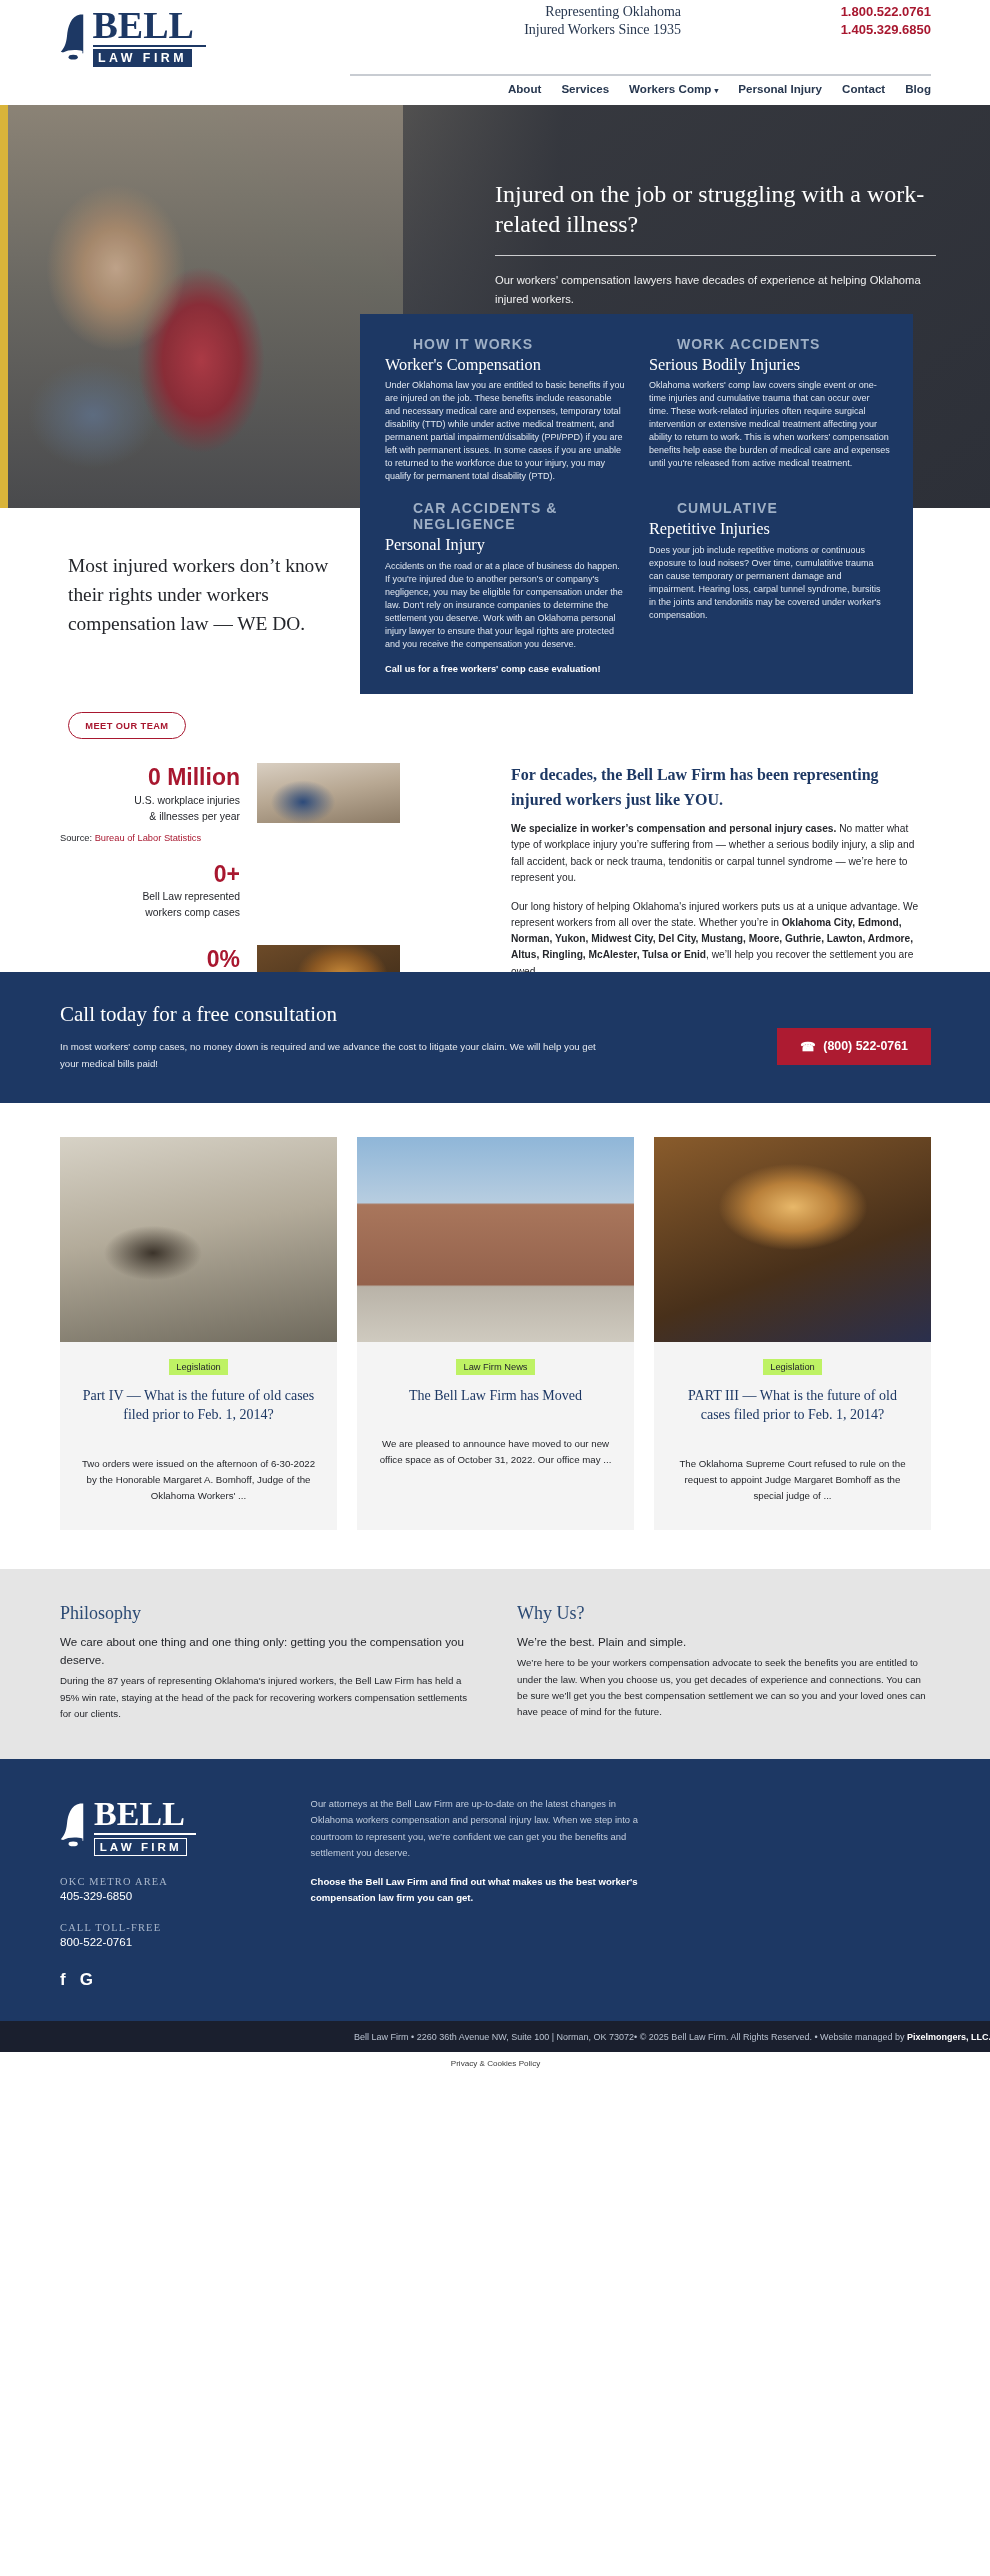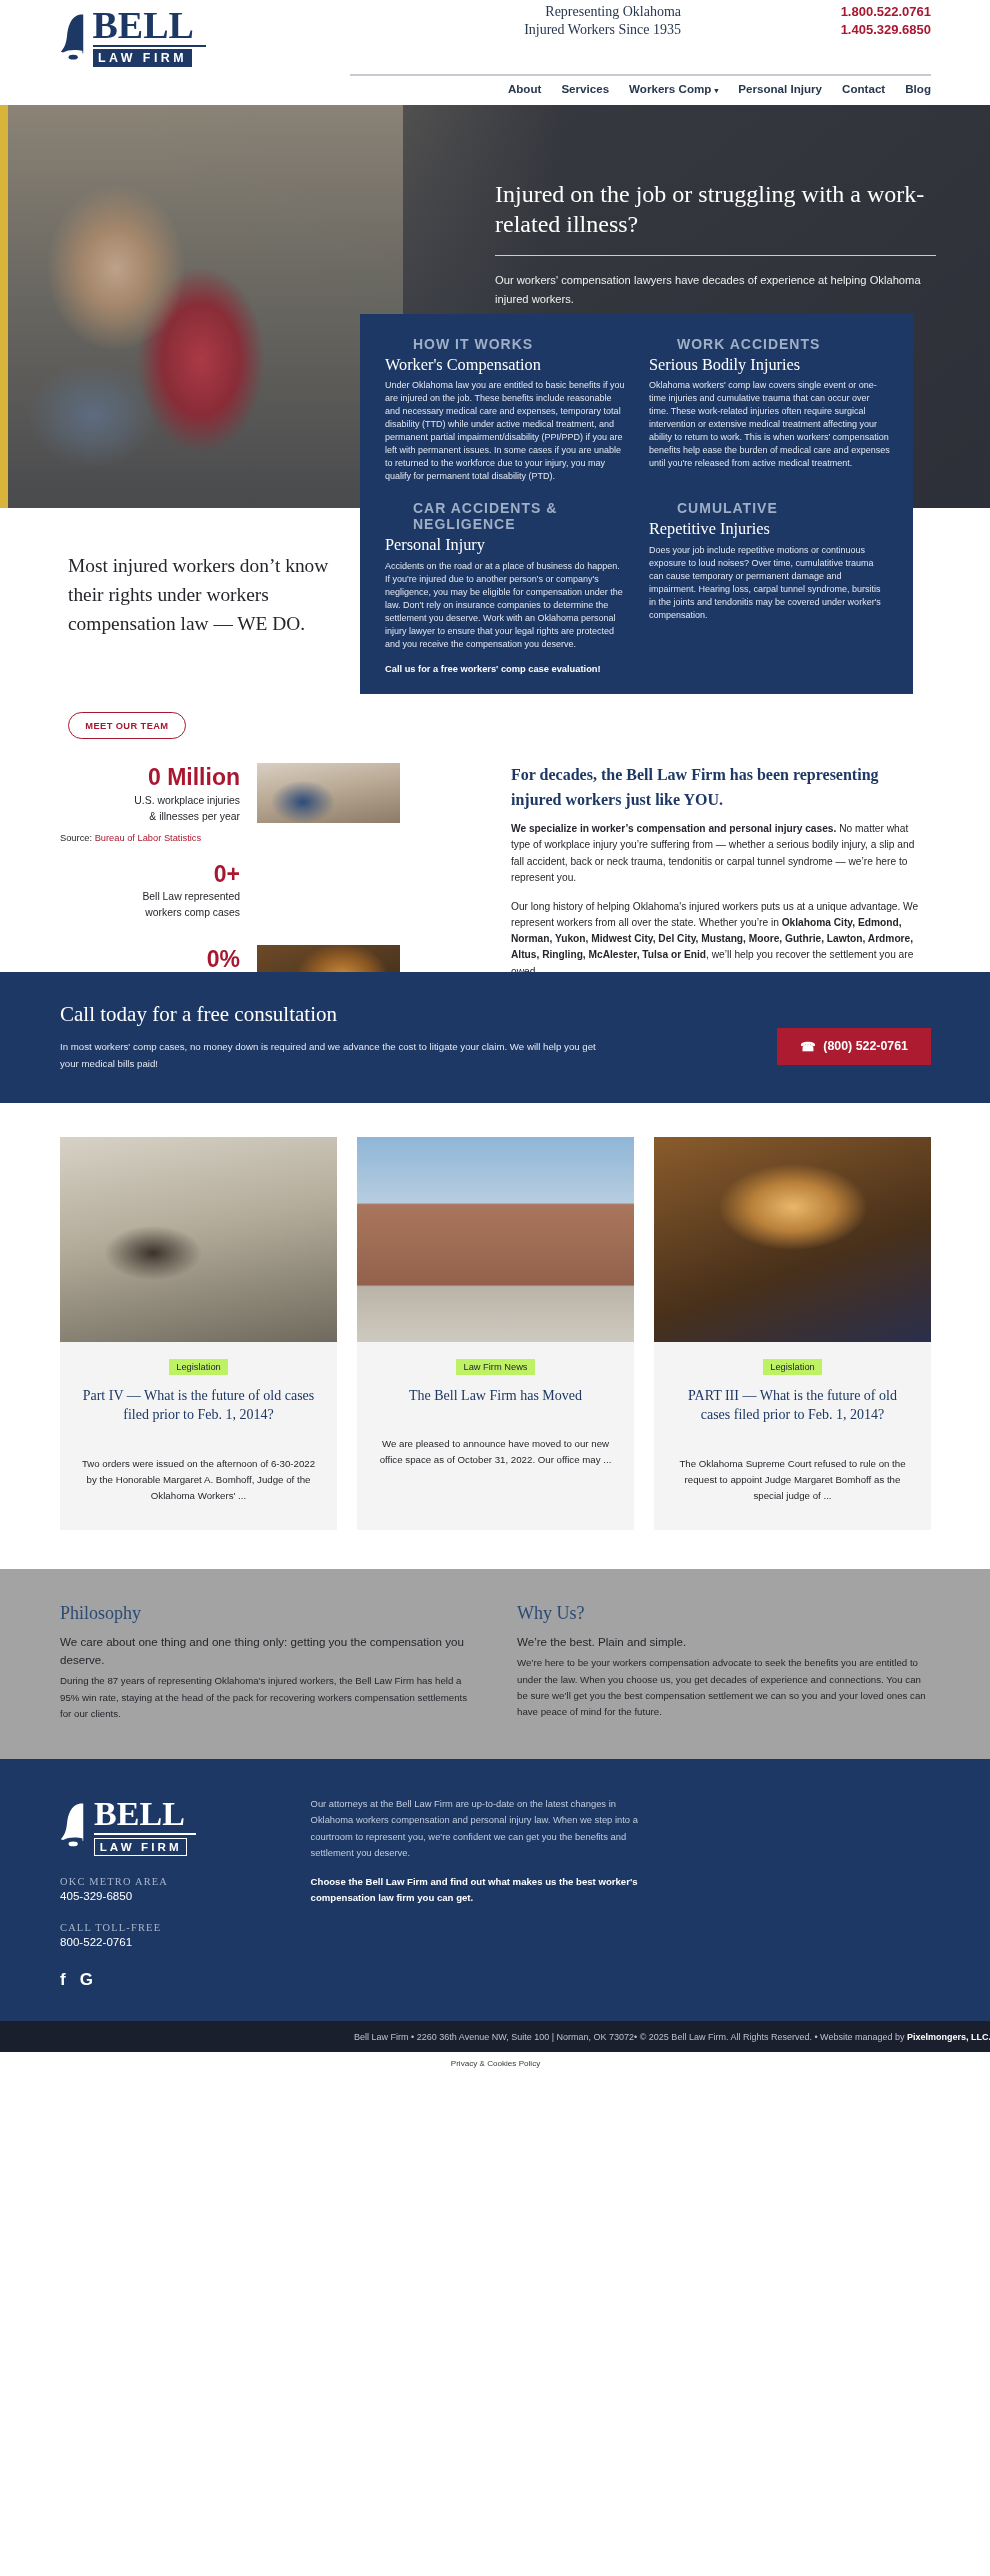--- a/index.html
+++ b/index.html
@@ -181,21 +181,21 @@
     display:inline-block; background:#bef264; color:#24262b; font-size:9.3px;
     padding:3.1px 7.7px; margin-bottom:10.8px;
   }
   .card-title {
     font-family:"Liberation Serif", serif; color:#1d3864; font-size:14px;
     line-height:19.4px; margin-bottom:31px;
   }
   .card-excerpt { font-size:9.7px; line-height:16.3px; color:#24262b; }
 
   
-  .philo { width:991px; background:#a3a3a3; padding:32.5px 60px 37px 60px; display:flex; gap:43px; }
+  .philo { width:991px; background:#e5e5e5; padding:32.5px 60px 37px 60px; display:flex; gap:43px; }
   .philo-col { width:416px; }
   .philo-h {
     font-family:"Liberation Serif", serif; color:#2b4a74; font-size:18px;
     line-height:23px; margin-bottom:7.7px;
   }
   .philo-lead { font-size:11.6px; line-height:18px; color:#24262b; margin-bottom:4.6px; }
   .philo-p { font-size:9.7px; line-height:16.3px; color:#24262b; }
 
   
   .footer { width:991px; background:#1d3864; padding:37px 60px 31px 60px; display:flex; }

